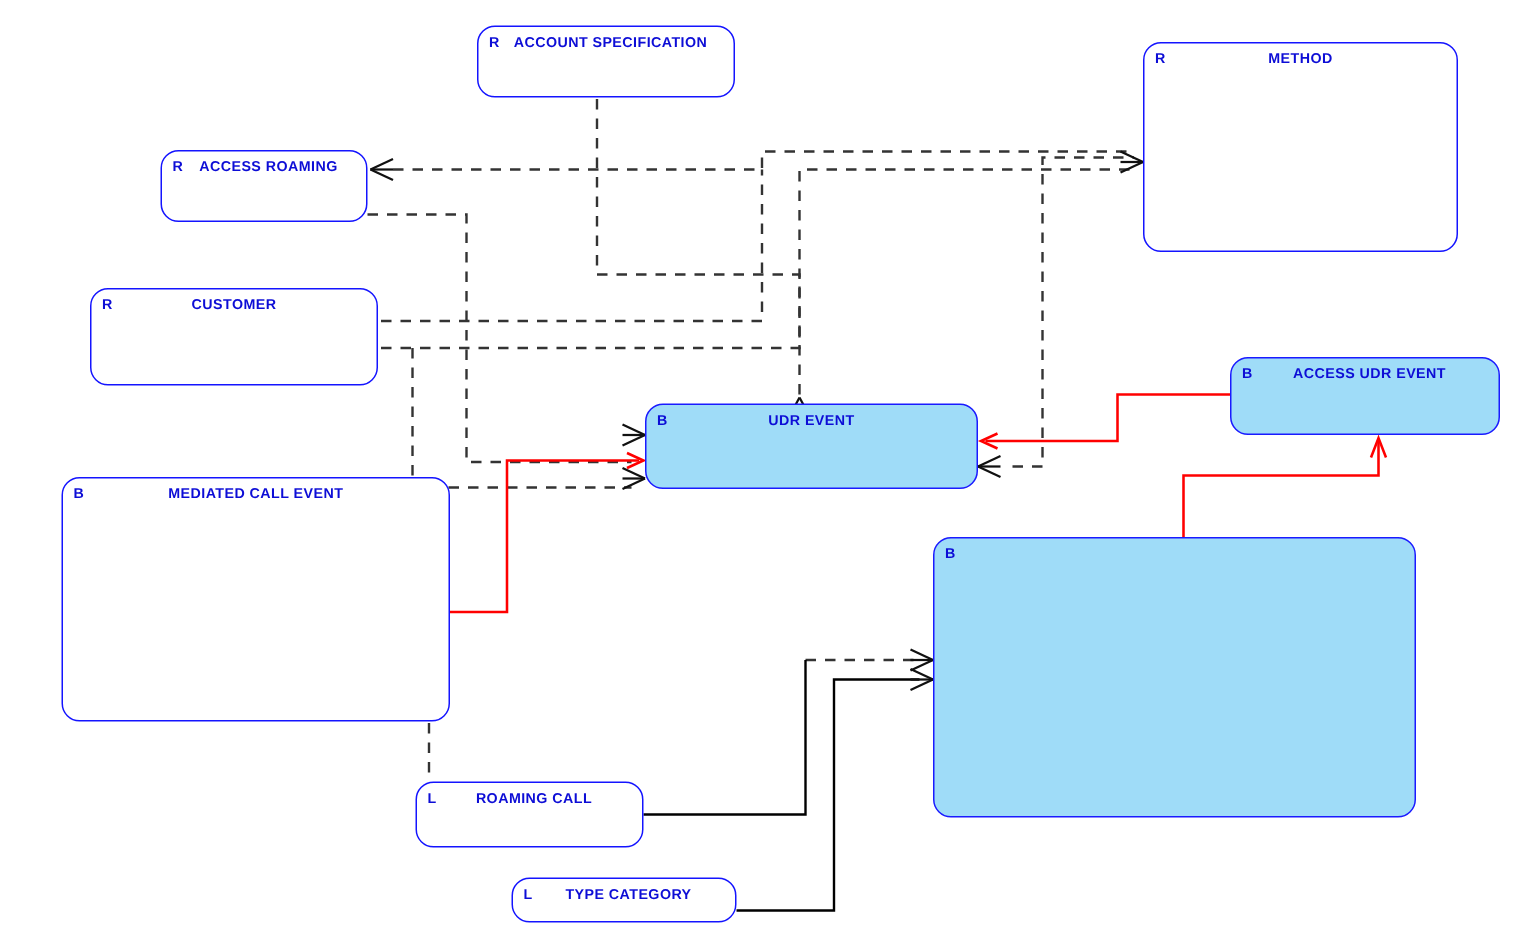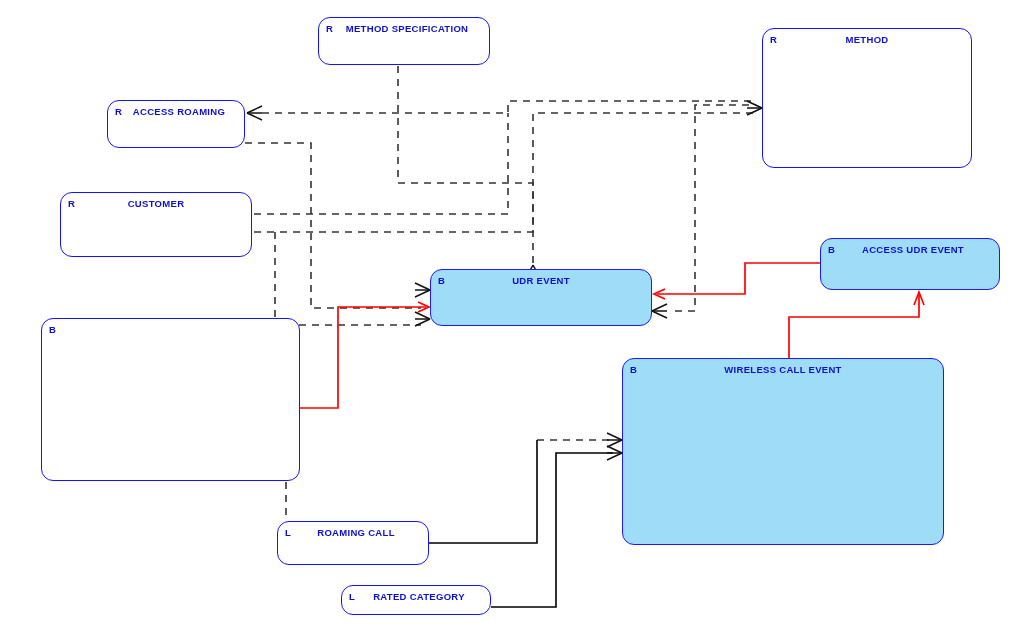--- a/index.html
+++ b/index.html
@@ -132,21 +132,21 @@
       <path d="M 820 263 L 745 263 L 745 294 L 657 294"></path>
       <path d="M 665 289 L 654 294 L 665 299"></path>
 
       <path d="M 789 358 L 789 317 L 919 317 L 919 294"></path>
       <path d="M 914 305 L 919 292 L 924 305"></path>
     </g>
   </svg>
 
   <div class="entity r" style="left:318px;top:17px;width:172px;height:48px;">
     <span class="ent-type">R</span>
-    <span class="ent-title offset-l">METHOD SPECIFICATION</span>
+    <span class="ent-title offset-l">ACCOUNT SPECIFICATION</span>
   </div>
 
   <div class="entity r" style="left:762px;top:28px;width:210px;height:140px;">
     <span class="ent-type">R</span>
     <span class="ent-title">METHOD</span>
   </div>
 
   <div class="entity r" style="left:107px;top:100px;width:138px;height:48px;">
     <span class="ent-type">R</span>
     <span class="ent-title offset-l">ACCESS ROAMING</span>
@@ -162,30 +162,30 @@
     <span class="ent-title offset-l">ACCESS UDR EVENT</span>
   </div>
 
   <div class="entity b" style="left:430px;top:269px;width:222px;height:57px;">
     <span class="ent-type">B</span>
     <span class="ent-title">UDR EVENT</span>
   </div>
 
   <div class="entity r" style="left:41px;top:318px;width:259px;height:163px;">
     <span class="ent-type">B</span>
+    <span class="ent-title">MEDIATED CALL EVENT</span>
   </div>
 
   <div class="entity b" style="left:622px;top:358px;width:322px;height:187px;">
     <span class="ent-type">B</span>
-    <span class="ent-title">WIRELESS CALL EVENT</span>
   </div>
 
   <div class="entity l" style="left:277px;top:521px;width:152px;height:44px;">
     <span class="ent-type">L</span>
     <span class="ent-title offset-l">ROAMING CALL</span>
   </div>
 
   <div class="entity l" style="left:341px;top:585px;width:150px;height:30px;">
     <span class="ent-type">L</span>
-    <span class="ent-title offset-l">RATED CATEGORY</span>
+    <span class="ent-title offset-l">TYPE CATEGORY</span>
   </div>
 
 </div>
 
 </body></html>

